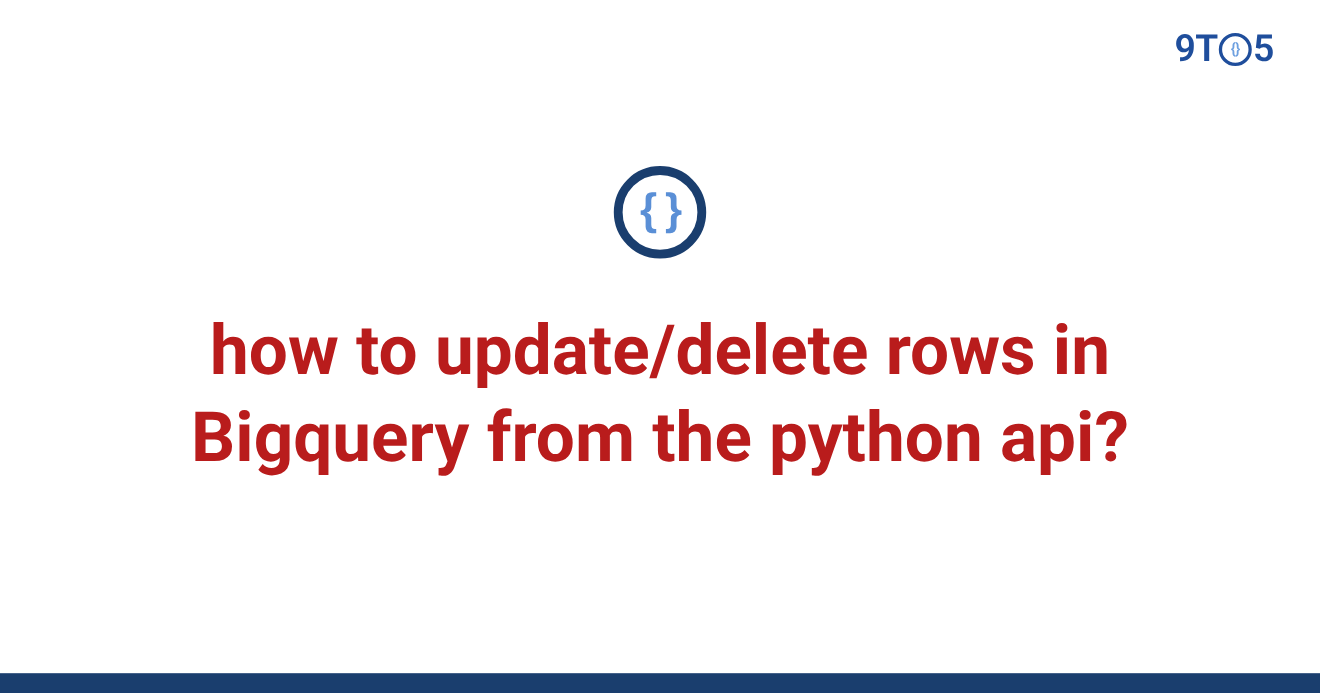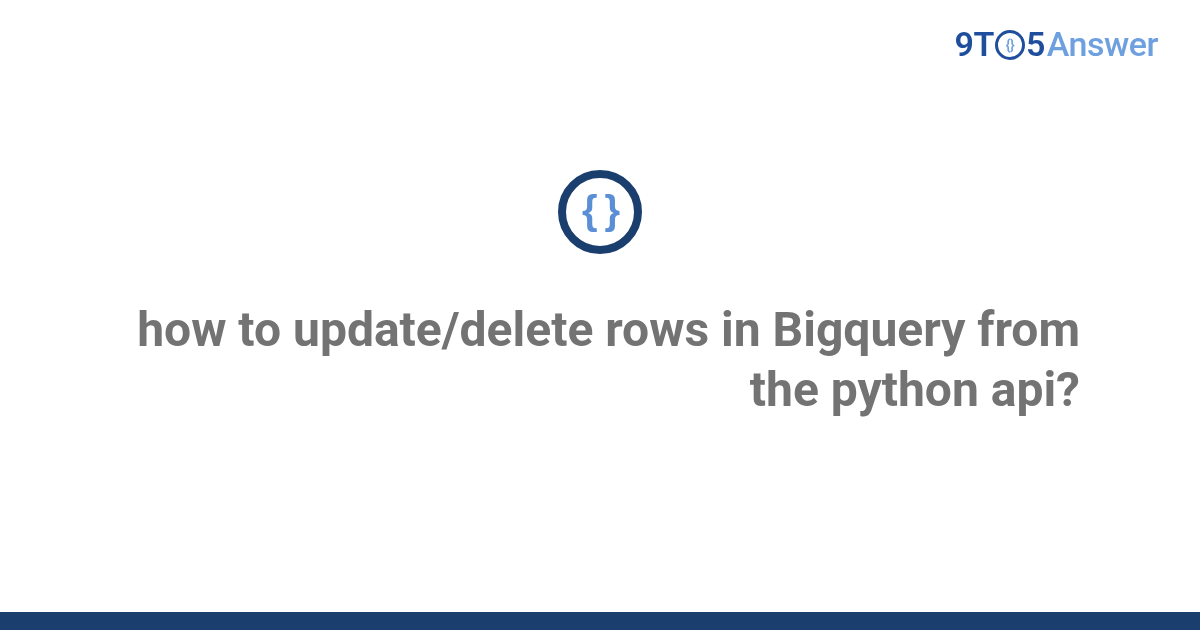--- a/index.html
+++ b/index.html
@@ -86,24 +86,24 @@
       font-size: 40px;
       font-weight: 700;
       color: #5a8fd6;
       font-family: "Segoe UI", Arial, sans-serif;
       letter-spacing: -2px;
       line-height: 1;
       position: relative;
       top: -2px;
     }
     .title {
-      font-size: 48px;
+      font-size: 63px;
       font-weight: 700;
-      color: #737373;
-      text-align: right;
+      color: #b91c1c;
+      text-align: center;
       line-height: 1.25;
       max-width: 960px;
     }
     .footer-bar {
       position: absolute;
       bottom: 0;
       left: 0;
       width: 100%;
       height: 18px;
       background: #1a3e6e;
@@ -112,21 +112,20 @@
 </head>
 <body>
 
 <div class="logo">
   <span class="nine">9</span>
   <span class="t">T</span>
   <span class="o-wrap">
     <span class="o-inner">{}</span>
   </span>
   <span class="five">5</span>
-  <span class="answer">Answer</span>
 </div>
 
 <div class="center">
   <div class="icon-circle">
     <span class="braces">{ }</span>
   </div>
   <h1 class="title">how to update/delete rows in Bigquery from the python api?</h1>
 </div>
 
 <div class="footer-bar"></div>

